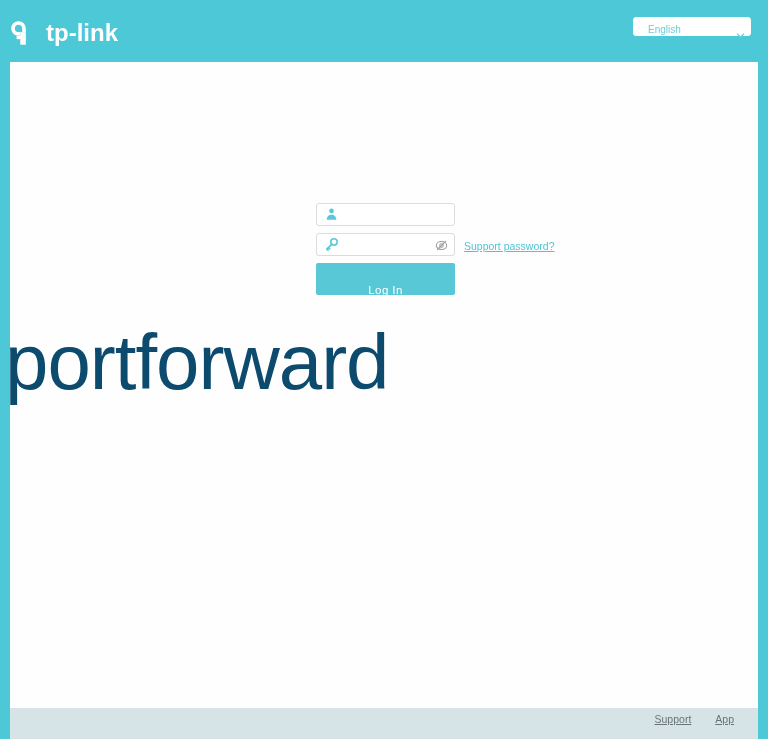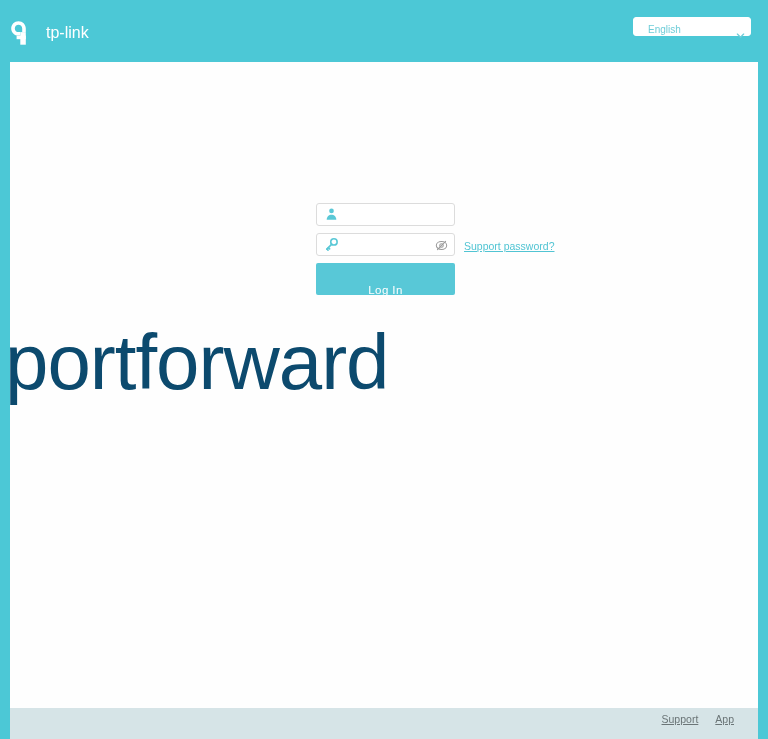--- a/index.html
+++ b/index.html
@@ -31,24 +31,24 @@
     align-items: center;
     height: 30px;
   }
   .logo-mark {
     width: 30px; height: 30px;
     margin-right: 5px;
     display: block;
   }
   .logo-text {
     color: #ffffff;
-    font-size: 16px;
+    font-size: 24px;
     letter-spacing: 0px;
     line-height: 1;
-    font-weight: 400;
+    font-weight: 700;
     white-space: nowrap;
   }
 
   .lang-select {
     position: absolute;
     right: 17px; top: 17px;
     width: 118px;
     height: 19px;
     background: #ffffff;
     border: 1px solid #ffffff;
@@ -189,21 +189,21 @@
     width: 748px;
     height: 31px;
     background: #d6e4e7;
     z-index: 4;
   }
   .footer-links {
     position: absolute;
     right: 24px;
     top: 5px;
     display: flex;
-    gap: 17px;
+    gap: 24px;
     align-items: center;
     margin-left: 48px;
   }
   .footer-link {
     color: #6b7577;
     font-size: 10.5px;
     text-decoration: underline;
     white-space: nowrap;
     cursor: pointer;
   }

